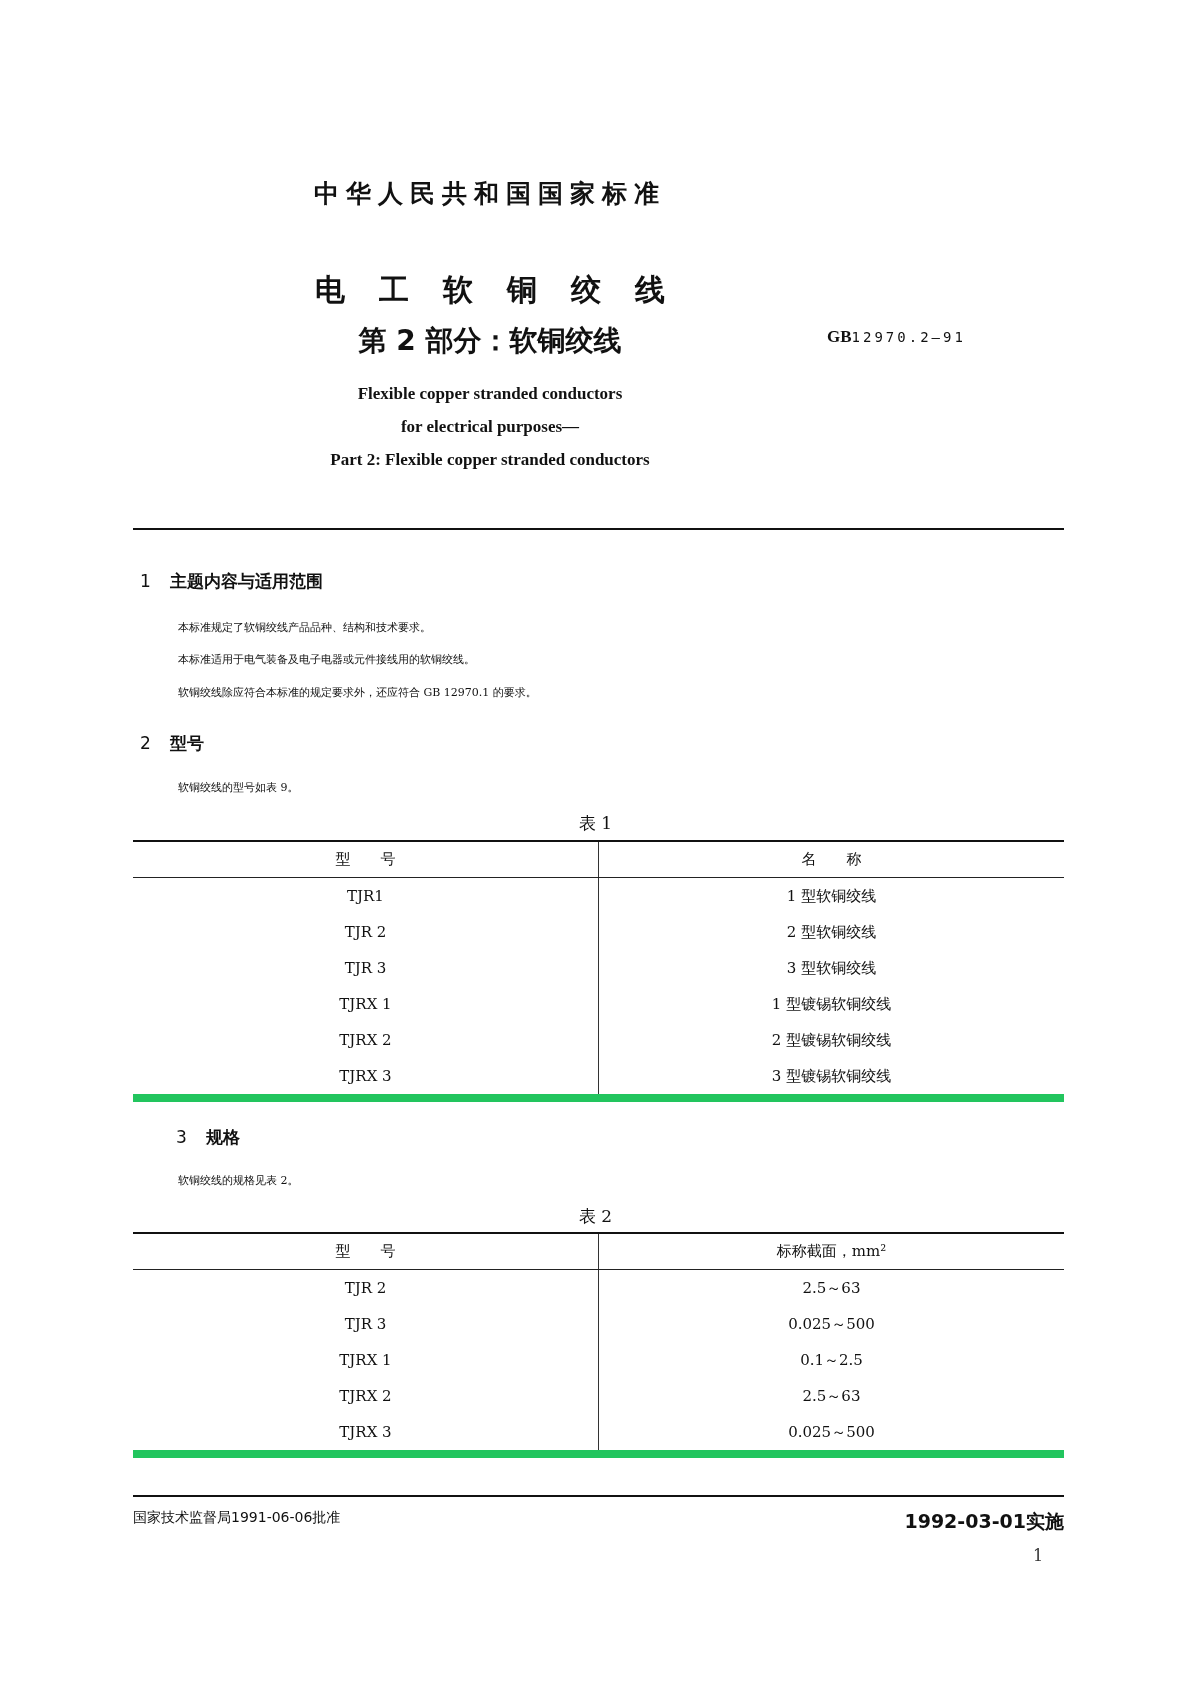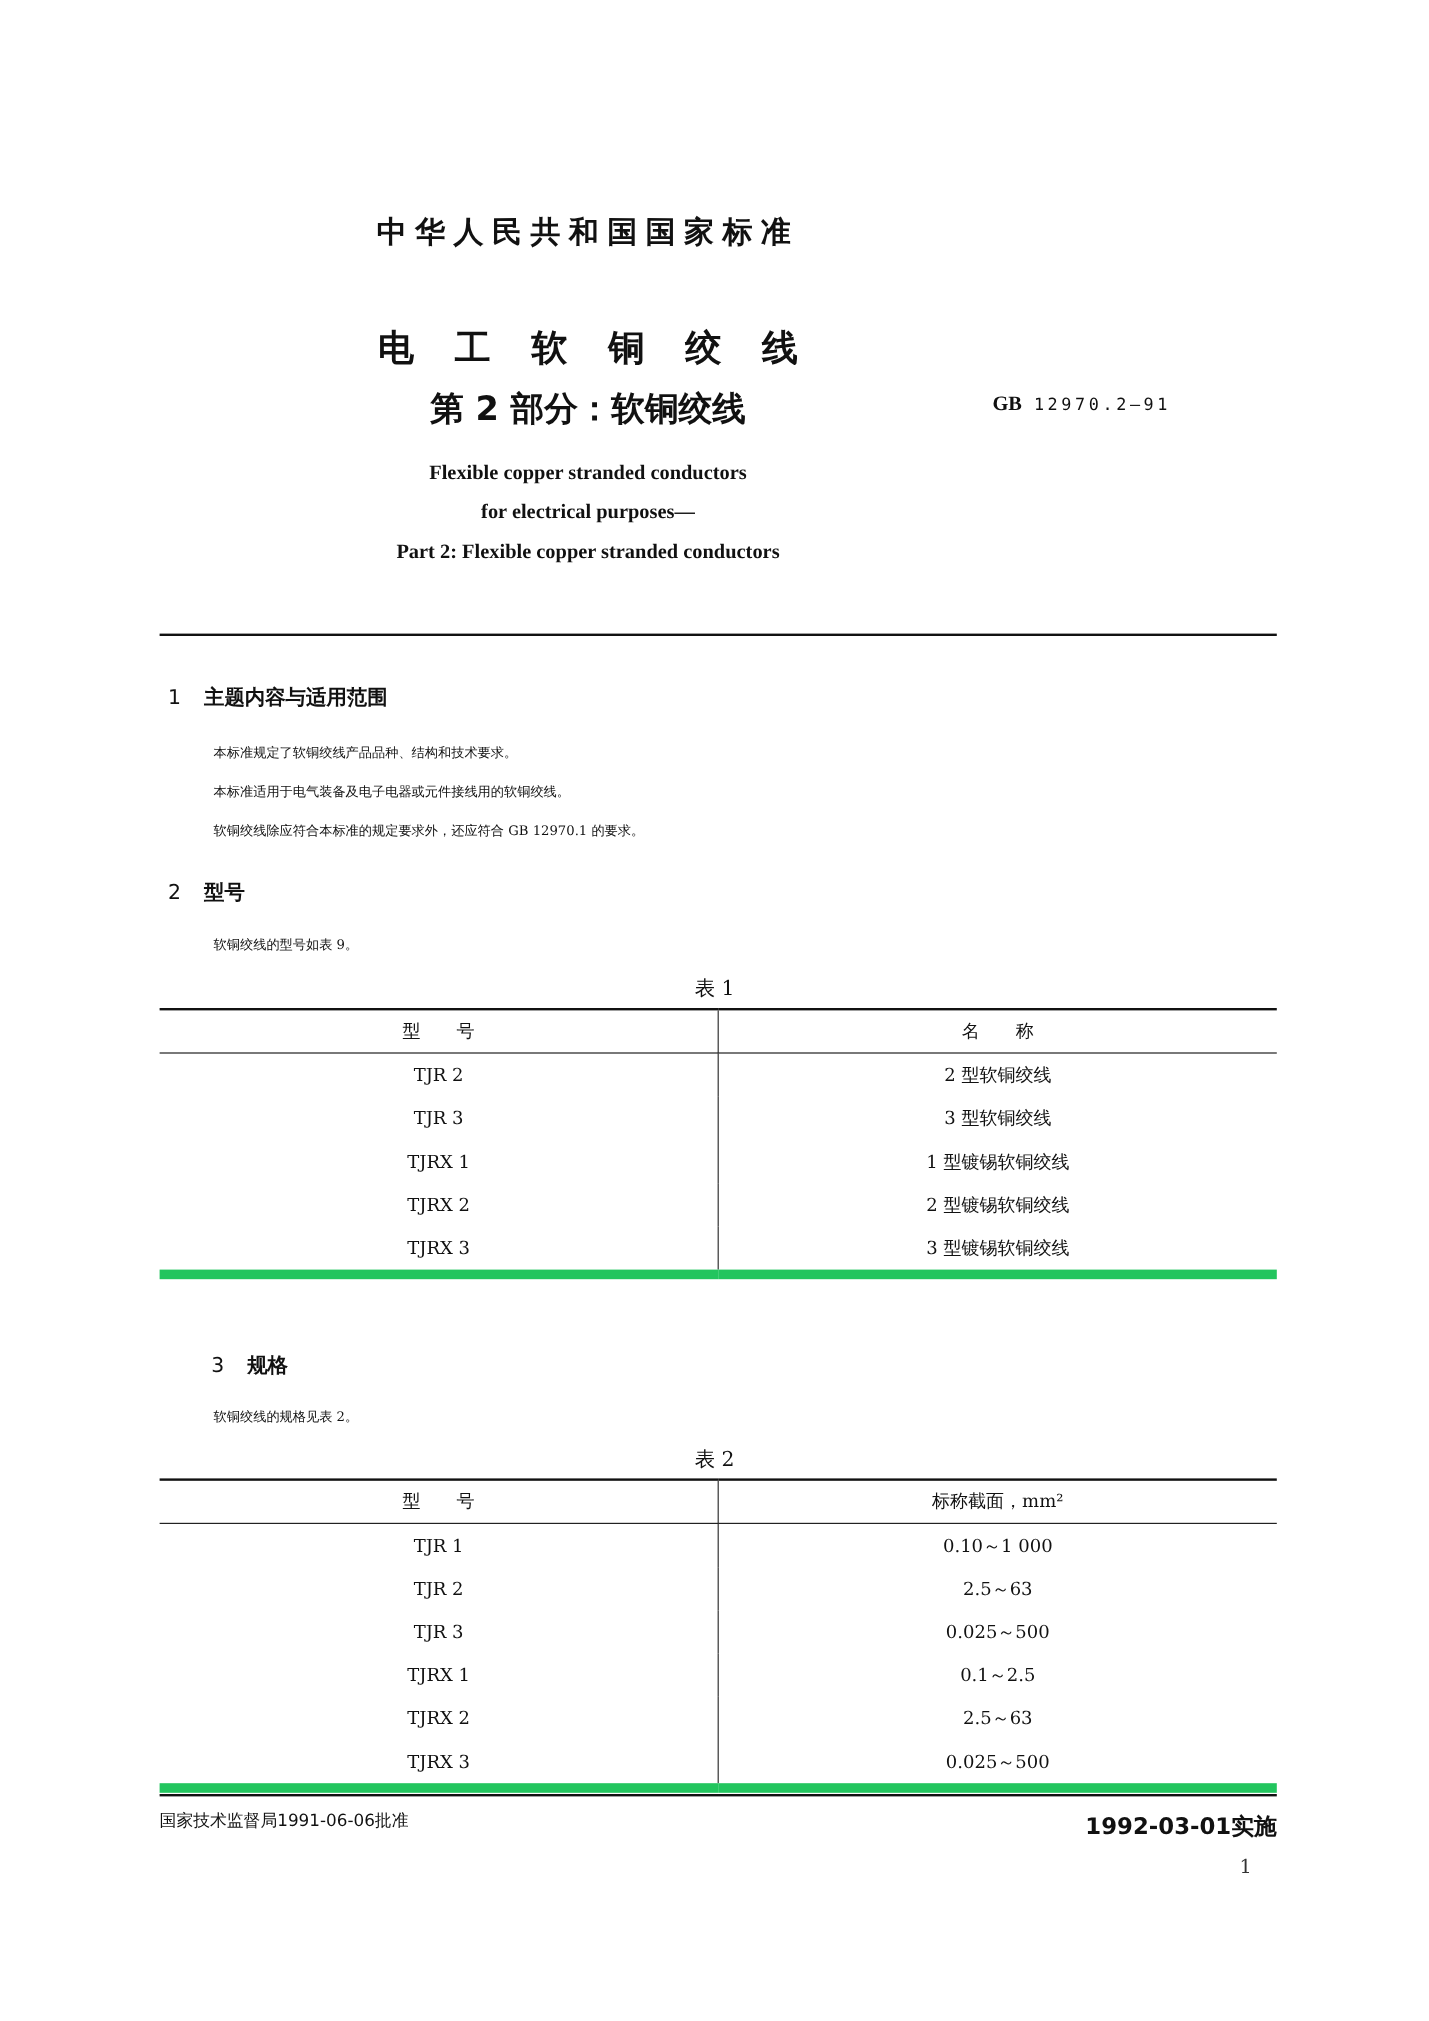--- a/index.html
+++ b/index.html
@@ -44,21 +44,20 @@
     }
     .std-code {
       left: 827px; top: 323px;
       font-size: 20px;
       white-space: nowrap;
     }
     .std-code .gb {
       font-family: "Liberation Serif", serif;
       font-weight: bold;
       font-size: 17px;
-      margin-right: 10px;
     }
     .std-code .num {
       font-family: "DejaVu Sans Mono", "Liberation Mono", monospace;
       letter-spacing: 3px;
       font-size: 14px;
     }
     .en-title {
       left: 0; width: 980px;
       text-align: center;
       font-family: "Liberation Serif", serif;
@@ -162,20 +161,24 @@
 
 <table class="std" style="top:840px;">
   <thead>
     <tr>
       <th class="sp-wide">型号</th>
       <th class="sp-wide">名称</th>
     </tr>
   </thead>
   <tbody>
     <tr>
+      <td>TJR1</td>
+      <td>1 型软铜绞线</td>
+    </tr>
+    <tr>
       <td>TJR 2</td>
       <td>2 型软铜绞线</td>
     </tr>
     <tr>
       <td>TJR 3</td>
       <td>3 型软铜绞线</td>
     </tr>
     <tr>
       <td>TJRX 1</td>
       <td>1 型镀锡软铜绞线</td>
@@ -199,24 +202,20 @@
 <div class="abs caption" style="top:1205px;">表 2</div>
 
 <table class="std" style="top:1232px;">
   <thead>
     <tr>
       <th class="sp-wide">型号</th>
       <th>标称截面，mm²</th>
     </tr>
   </thead>
   <tbody>
-    <tr>
-      <td>TJR 1</td>
-      <td>0.10～1 000</td>
-    </tr>
     <tr>
       <td>TJR 2</td>
       <td>2.5～63</td>
     </tr>
     <tr>
       <td>TJR 3</td>
       <td>0.025～500</td>
     </tr>
     <tr>
       <td>TJRX 1</td>

